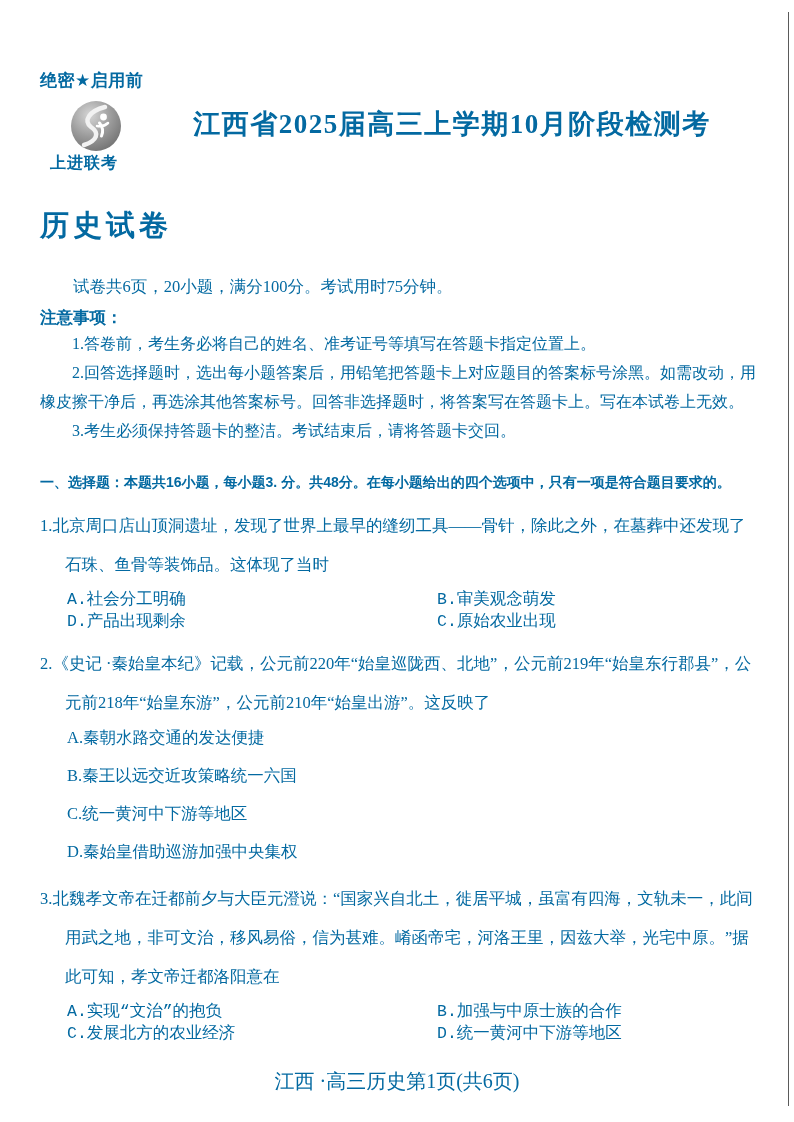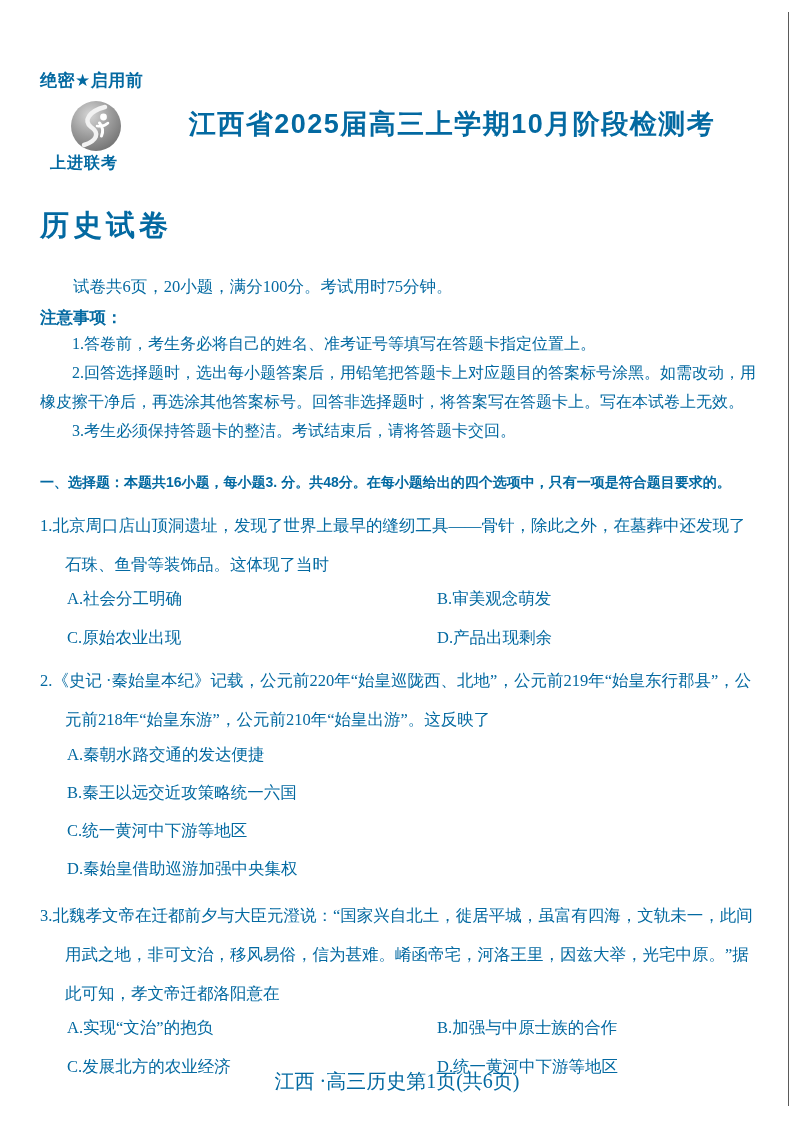--- a/index.html
+++ b/index.html
@@ -43,21 +43,21 @@
     font-family: "Liberation Sans", "DejaVu Sans", sans-serif;
     font-weight: bold;
     font-size: 16px;
     margin-top: 1px;
     letter-spacing: 1px;
     white-space: nowrap;
   }
   .exam-title {
     flex: 1;
     margin: 10px 0 0 6px;
-    font-family: Liberation Sans, sans-serif;
+    font-family: Liberation Serif, serif;
     font-weight: bold;
     font-size: 27px;
     letter-spacing: 1.5px;
     text-align: center;
     line-height: 1.2;
   }
   .subject-title {
     margin: 26px 0 0 0;
     font-family: "Liberation Sans", "DejaVu Sans", sans-serif;
     font-weight: bold;
@@ -95,22 +95,22 @@
     margin: 0;
     font-size: 16.5px;
     line-height: 2.38;
     padding-left: 25px;
     text-indent: -25px;
   }
   .options { margin-top: 4px; padding-left: 27px; font-size: 16.5px; }
   .options.two-col {
     display: grid;
     grid-template-columns: 370px 1fr;
-    row-gap: 17px;
     padding-bottom: 4px;
+    font-family: Liberation Mono, monospace;
   }
   .options.one-col .option { display: block; margin-bottom: 16px; }
   .option { white-space: nowrap; }
   .footer {
     position: absolute;
     left: 0; right: 0;
     top: 1056px;
     text-align: center;
     font-size: 20px;
   }
@@ -155,22 +155,22 @@
     <p class="note-item">3.考生必须保持答题卡的整洁。考试结束后，请将答题卡交回。</p>
   </div>
 
   <div class="section-heading">一、选择题：本题共16小题，每小题3. 分。共48分。在每小题给出的四个选项中，只有一项是符合题目要求的。</div>
 
   <div class="question">
     <p class="q-text">1.北京周口店山顶洞遗址，发现了世界上最早的缝纫工具——骨针，除此之外，在墓葬中还发现了石珠、鱼骨等装饰品。这体现了当时</p>
     <div class="options two-col">
       <span class="option">A.社会分工明确</span>
       <span class="option">B.审美观念萌发</span>
+      <span class="option">D.产品出现剩余</span>
       <span class="option">C.原始农业出现</span>
-      <span class="option">D.产品出现剩余</span>
     </div>
   </div>
 
   <div class="question">
     <p class="q-text">2.《史记 ·秦始皇本纪》记载，公元前220年“始皇巡陇西、北地”，公元前219年“始皇东行郡县”，公元前218年“始皇东游”，公元前210年“始皇出游”。这反映了</p>
     <div class="options one-col">
       <span class="option">A.秦朝水路交通的发达便捷</span>
       <span class="option">B.秦王以远交近攻策略统一六国</span>
       <span class="option">C.统一黄河中下游等地区</span>
       <span class="option">D.秦始皇借助巡游加强中央集权</span>

